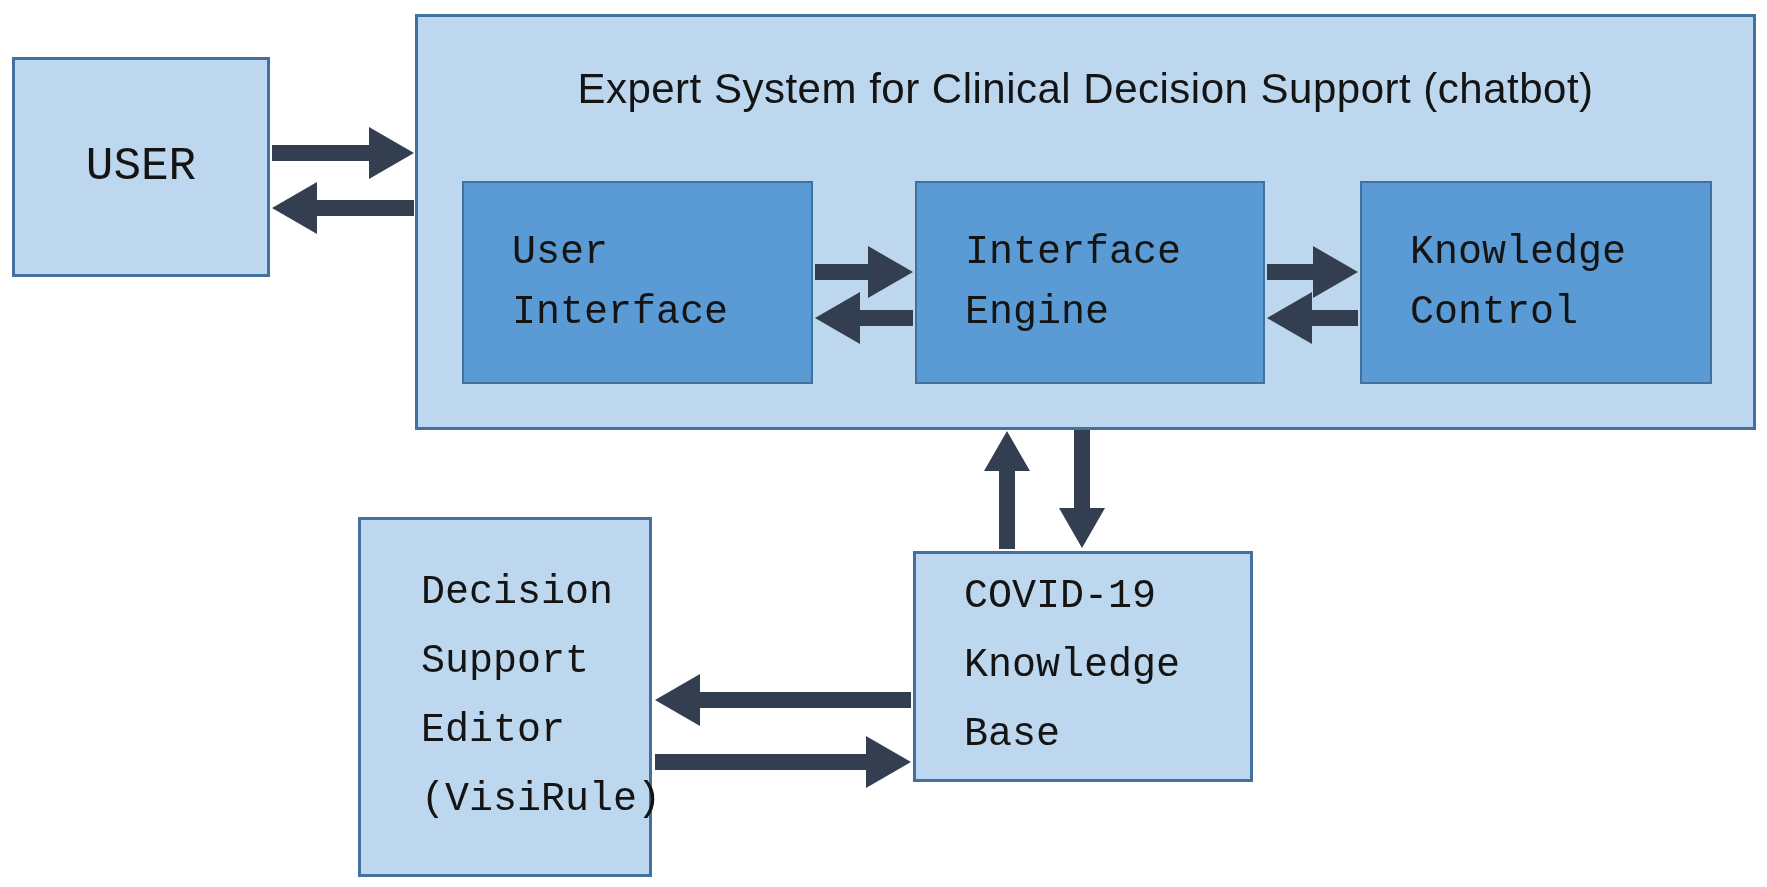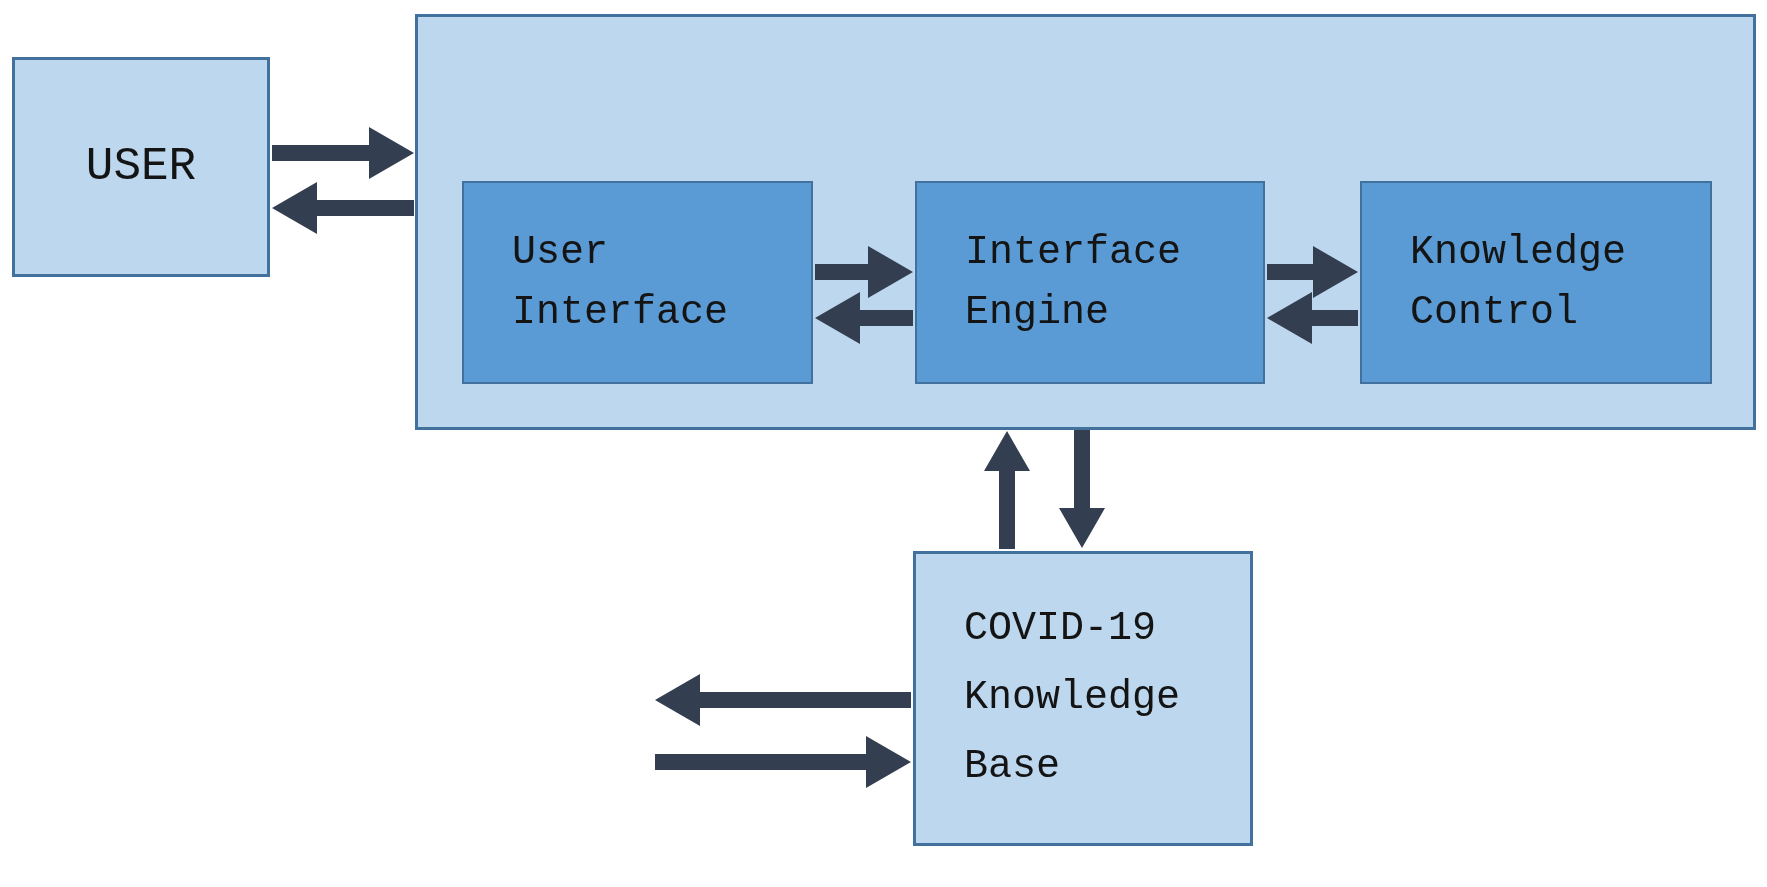--- a/index.html
+++ b/index.html
@@ -69,43 +69,50 @@
 </head>
 <body>
 
 <div class="canvas">
 
   <div class="node light node-user" style="left:12px;top:57px;width:258px;height:220px">
     <span class="label">USER</span>
   </div>
 
   <div class="node light container-box" style="left:415px;top:14px;width:1341px;height:416px">
+    <div class="container-title">Expert System for Clinical Decision Support (chatbot)</div>
 
     <div class="node medium inner" style="left:44px;top:164px;width:351px;height:203px">
       <span class="label">User
 Interface</span>
     </div>
 
     <div class="node medium inner" style="left:497px;top:164px;width:350px;height:203px">
       <span class="label">Interface
 Engine</span>
     </div>
 
     <div class="node medium inner" style="left:942px;top:164px;width:352px;height:203px">
       <span class="label">Knowledge
 Control</span>
     </div>
   </div>
 
-  <div class="node light kb" style="left:913px;top:551px;width:340px;height:295px">
+  <div class="node light kb" style="left:913px;top:551px;width:340px;height:231px">
     <span class="label">COVID-19
 Knowledge
 Base</span>
   </div>
 
+  <div class="node light dse" style="left:358px;top:517px;width:294px;height:360px">
+    <span class="label">Decision
+Support
+Editor
+(VisiRule)</span>
+  </div>
 
   <svg class="arrow" style="left:272px;top:127px" width="142" height="52">
     <polygon points="0,18 97,18 97,0 142,26 97,52 97,34 0,34"></polygon>
   </svg>
 
   <svg class="arrow" style="left:272px;top:182px" width="142" height="52">
     <polygon points="142,18 45,18 45,0 0,26 45,52 45,34 142,34"></polygon>
   </svg>
 
   <svg class="arrow" style="left:815px;top:246px" width="98" height="52">

